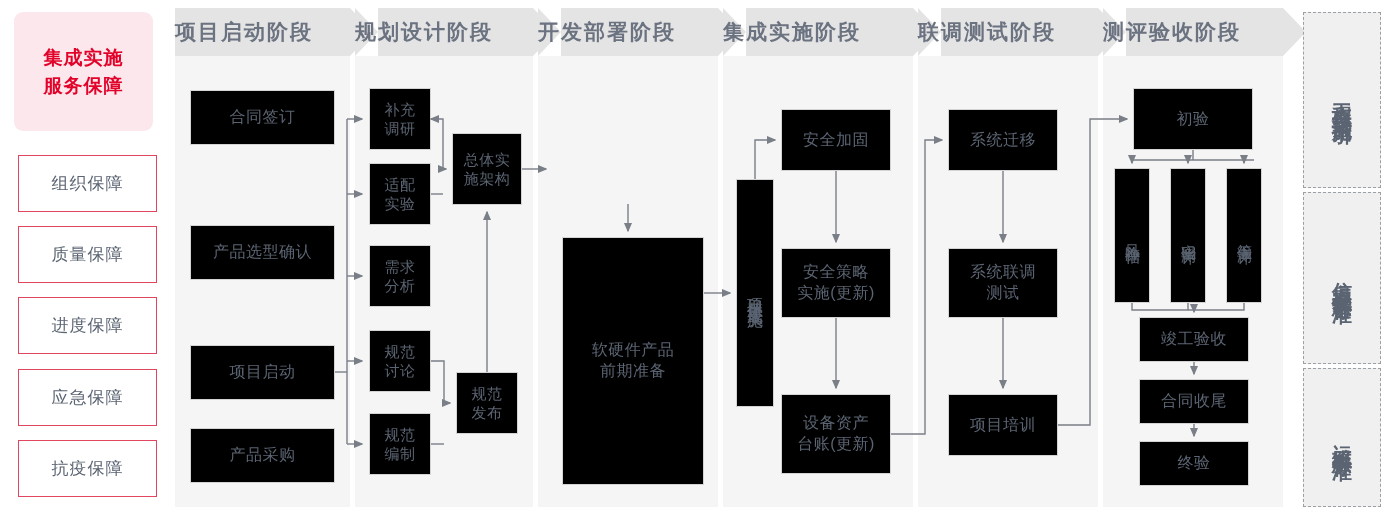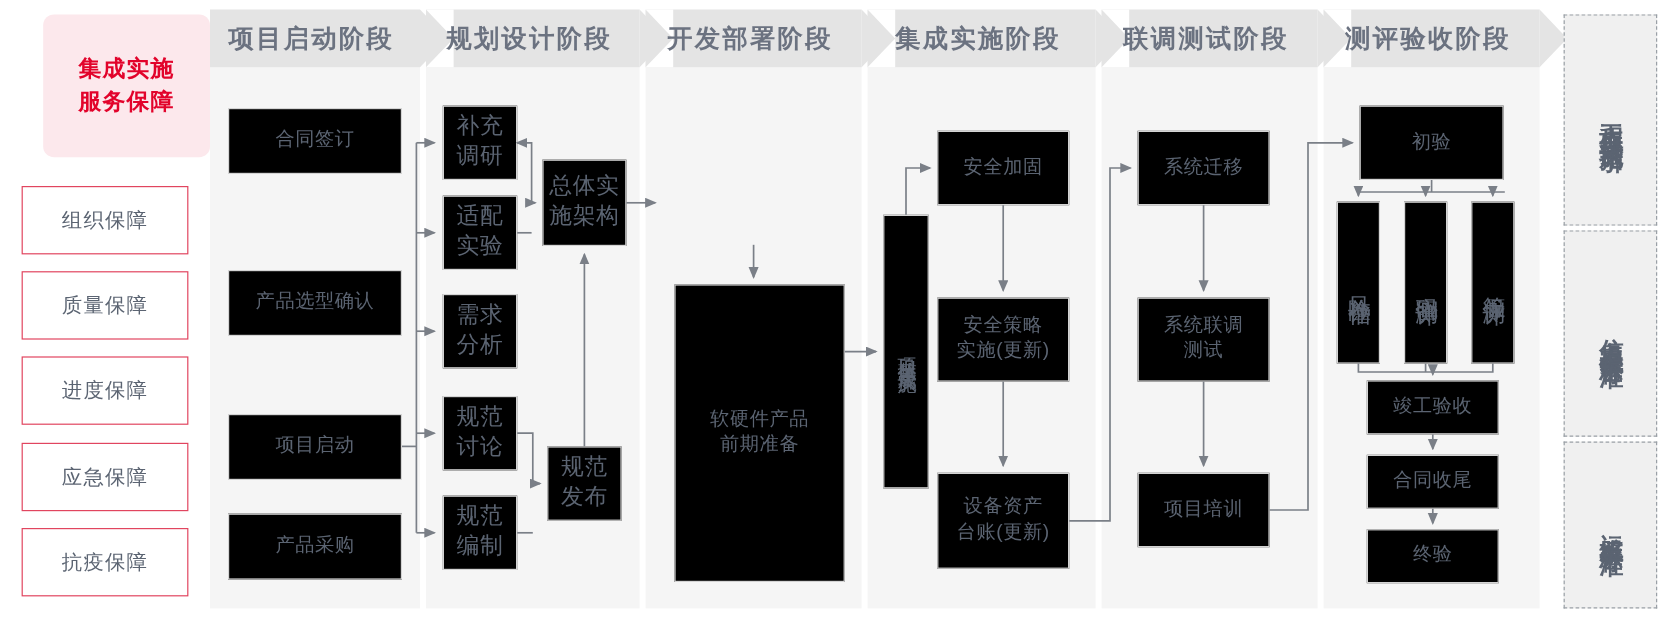--- a/index.html
+++ b/index.html
@@ -43,21 +43,21 @@
     box-sizing:border-box;
   }
   .col-head{
     position:absolute;
     height:48px;
     background:#e4e4e4;
     color:#6b7280;
     font-weight:bold;
     font-size:21px;
     letter-spacing:2px;
-    display:flex;align-items:center;justify-content:center;
+    display:flex;align-items:center;
     box-sizing:border-box;
   }
   .col-head span{position:relative;z-index:2;padding-right:6px;}
   
   .col-head::after{
     content:"";
     position:absolute;
     right:-23px;top:0;
     width:0;height:0;
     border-top:24px solid transparent;
@@ -80,21 +80,21 @@
     box-sizing:border-box;
     background:#000000;
     border:1px solid #d4d4d4;
     display:flex;align-items:center;justify-content:center;
     text-align:center;
     color:#5b6472;
     font-size:16px;
     line-height:1.3;
     letter-spacing:0.5px;
   }
-  .node.small{font-size:19px;}
+  .node.small{font-size:15px;}
   .node.vert{
     writing-mode:vertical-rl;
     text-orientation:upright;
     letter-spacing:2px;
     line-height:1.25;
   }
   
   .std{
     position:absolute;
     box-sizing:border-box;
@@ -142,21 +142,21 @@
   <div class="col-head notched" style="left:723px;top:8px;width:190px;">
     <span>集成实施阶段</span>
   </div>
   <div class="col-head notched" style="left:918px;top:8px;width:180px;">
     <span>联调测试阶段</span>
   </div>
   <div class="col-head notched" style="left:1103px;top:8px;width:180px;">
     <span>测评验收阶段</span>
   </div>
 
-  <div class="rail-card rail-title" style="left:36px;top:12px;width:139px;height:119px;flex-direction:column;">
+  <div class="rail-card rail-title" style="left:14px;top:12px;width:139px;height:119px;flex-direction:column;">
     <div>集成实施</div>
     <div>服务保障</div>
   </div>
 
   <div class="rail-card rail-item" style="left:18px;top:155px;width:139px;height:57px;">
     <span>组织保障</span>
   </div>
   <div class="rail-card rail-item" style="left:18px;top:226px;width:139px;height:57px;">
     <span>质量保障</span>
   </div>

